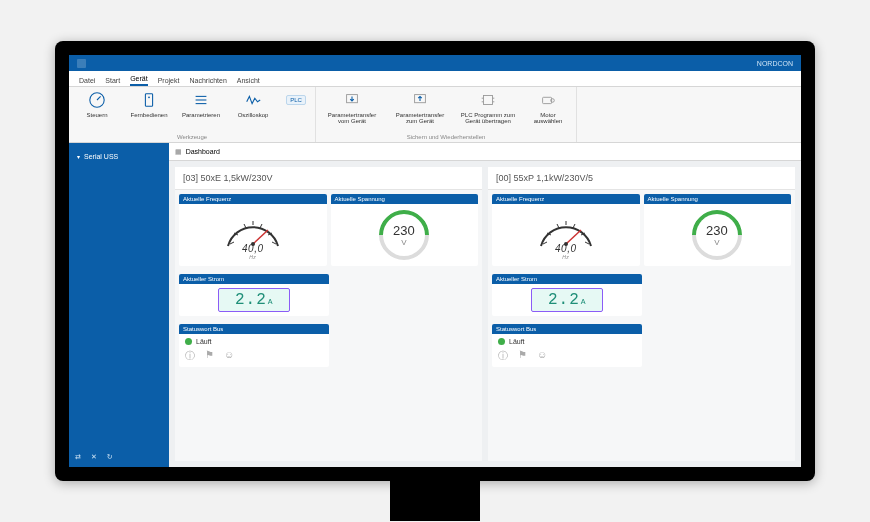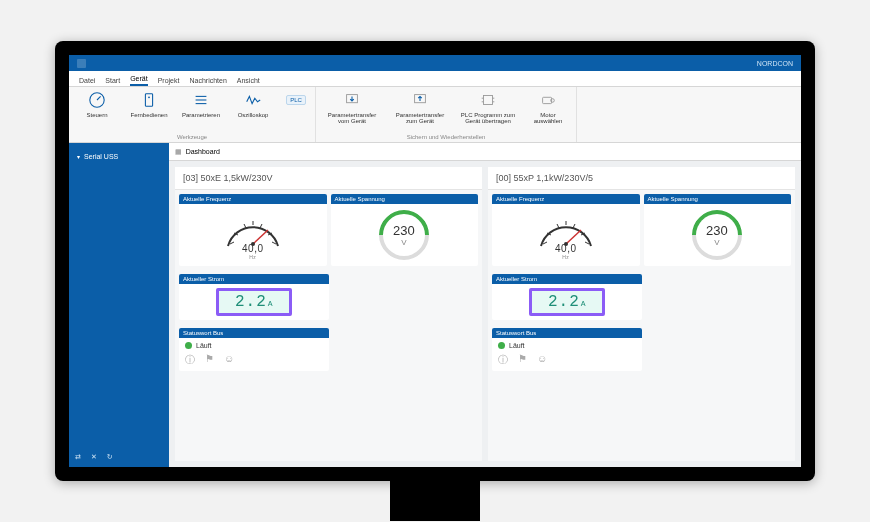--- a/index.html
+++ b/index.html
@@ -109,21 +109,21 @@
   }
   .tile-head {
     background:#0b5ea8; color:#fff; font-size:6px; padding:2px 4px;
   }
   .tile-body {
     flex:1; display:flex; align-items:center; justify-content:center;
     padding:4px; position:relative;
   }
   
   .gauge-freq {
-    width:66px; height:50px; position:relative;
+    width:66px; height:50px; position:relative;font-style:italic;
   }
   .gauge-freq svg{display:block;}
   .gauge-freq .value {
     position:absolute; left:0; right:0; bottom:0; text-align:center;
     font-size:10px; color:#333; letter-spacing:.5px;
   }
   .gauge-freq .unit { font-size:5px; color:#888;}
   
   .gauge-volt {
     width:62px; height:54px; position:relative; display:flex;
@@ -133,21 +133,21 @@
     width:50px; height:50px; border-radius:50%;
     border:4px solid #dcdcdc; border-top-color:#3fae49; border-right-color:#3fae49;
     transform:rotate(-45deg);
     display:flex; align-items:center; justify-content:center;
   }
   .volt-inner { transform:rotate(45deg); text-align:center;}
   .volt-val { font-size:13px; color:#333;}
   .volt-unit { font-size:8px; color:#888;}
   
   .lcd {
-    background:#e6f9f4; border:3px solid #8b5cf6; border-radius:2px;
+    background:#e6f9f4; border:1px solid #8b5cf6; border-radius:2px;
     padding:2px 16px; display:flex; align-items:baseline; gap:1px;
     font-family:"Courier New",monospace;
   }
   .lcd .num{ font-size:16px; color:#1f8f78; letter-spacing:1px;}
   .lcd .amp{ font-size:8px; color:#1f8f78;}
   
   .status-body { flex-direction:column; align-items:flex-start; padding:4px 6px; gap:4px;}
   .status-row { display:flex; align-items:center; gap:4px; font-size:7px; color:#333;}
   .dot-green{ width:7px;height:7px;background:#3fae49;border-radius:50%;}
   .status-icons { display:flex; gap:10px; color:#aaa; font-size:10px;}

